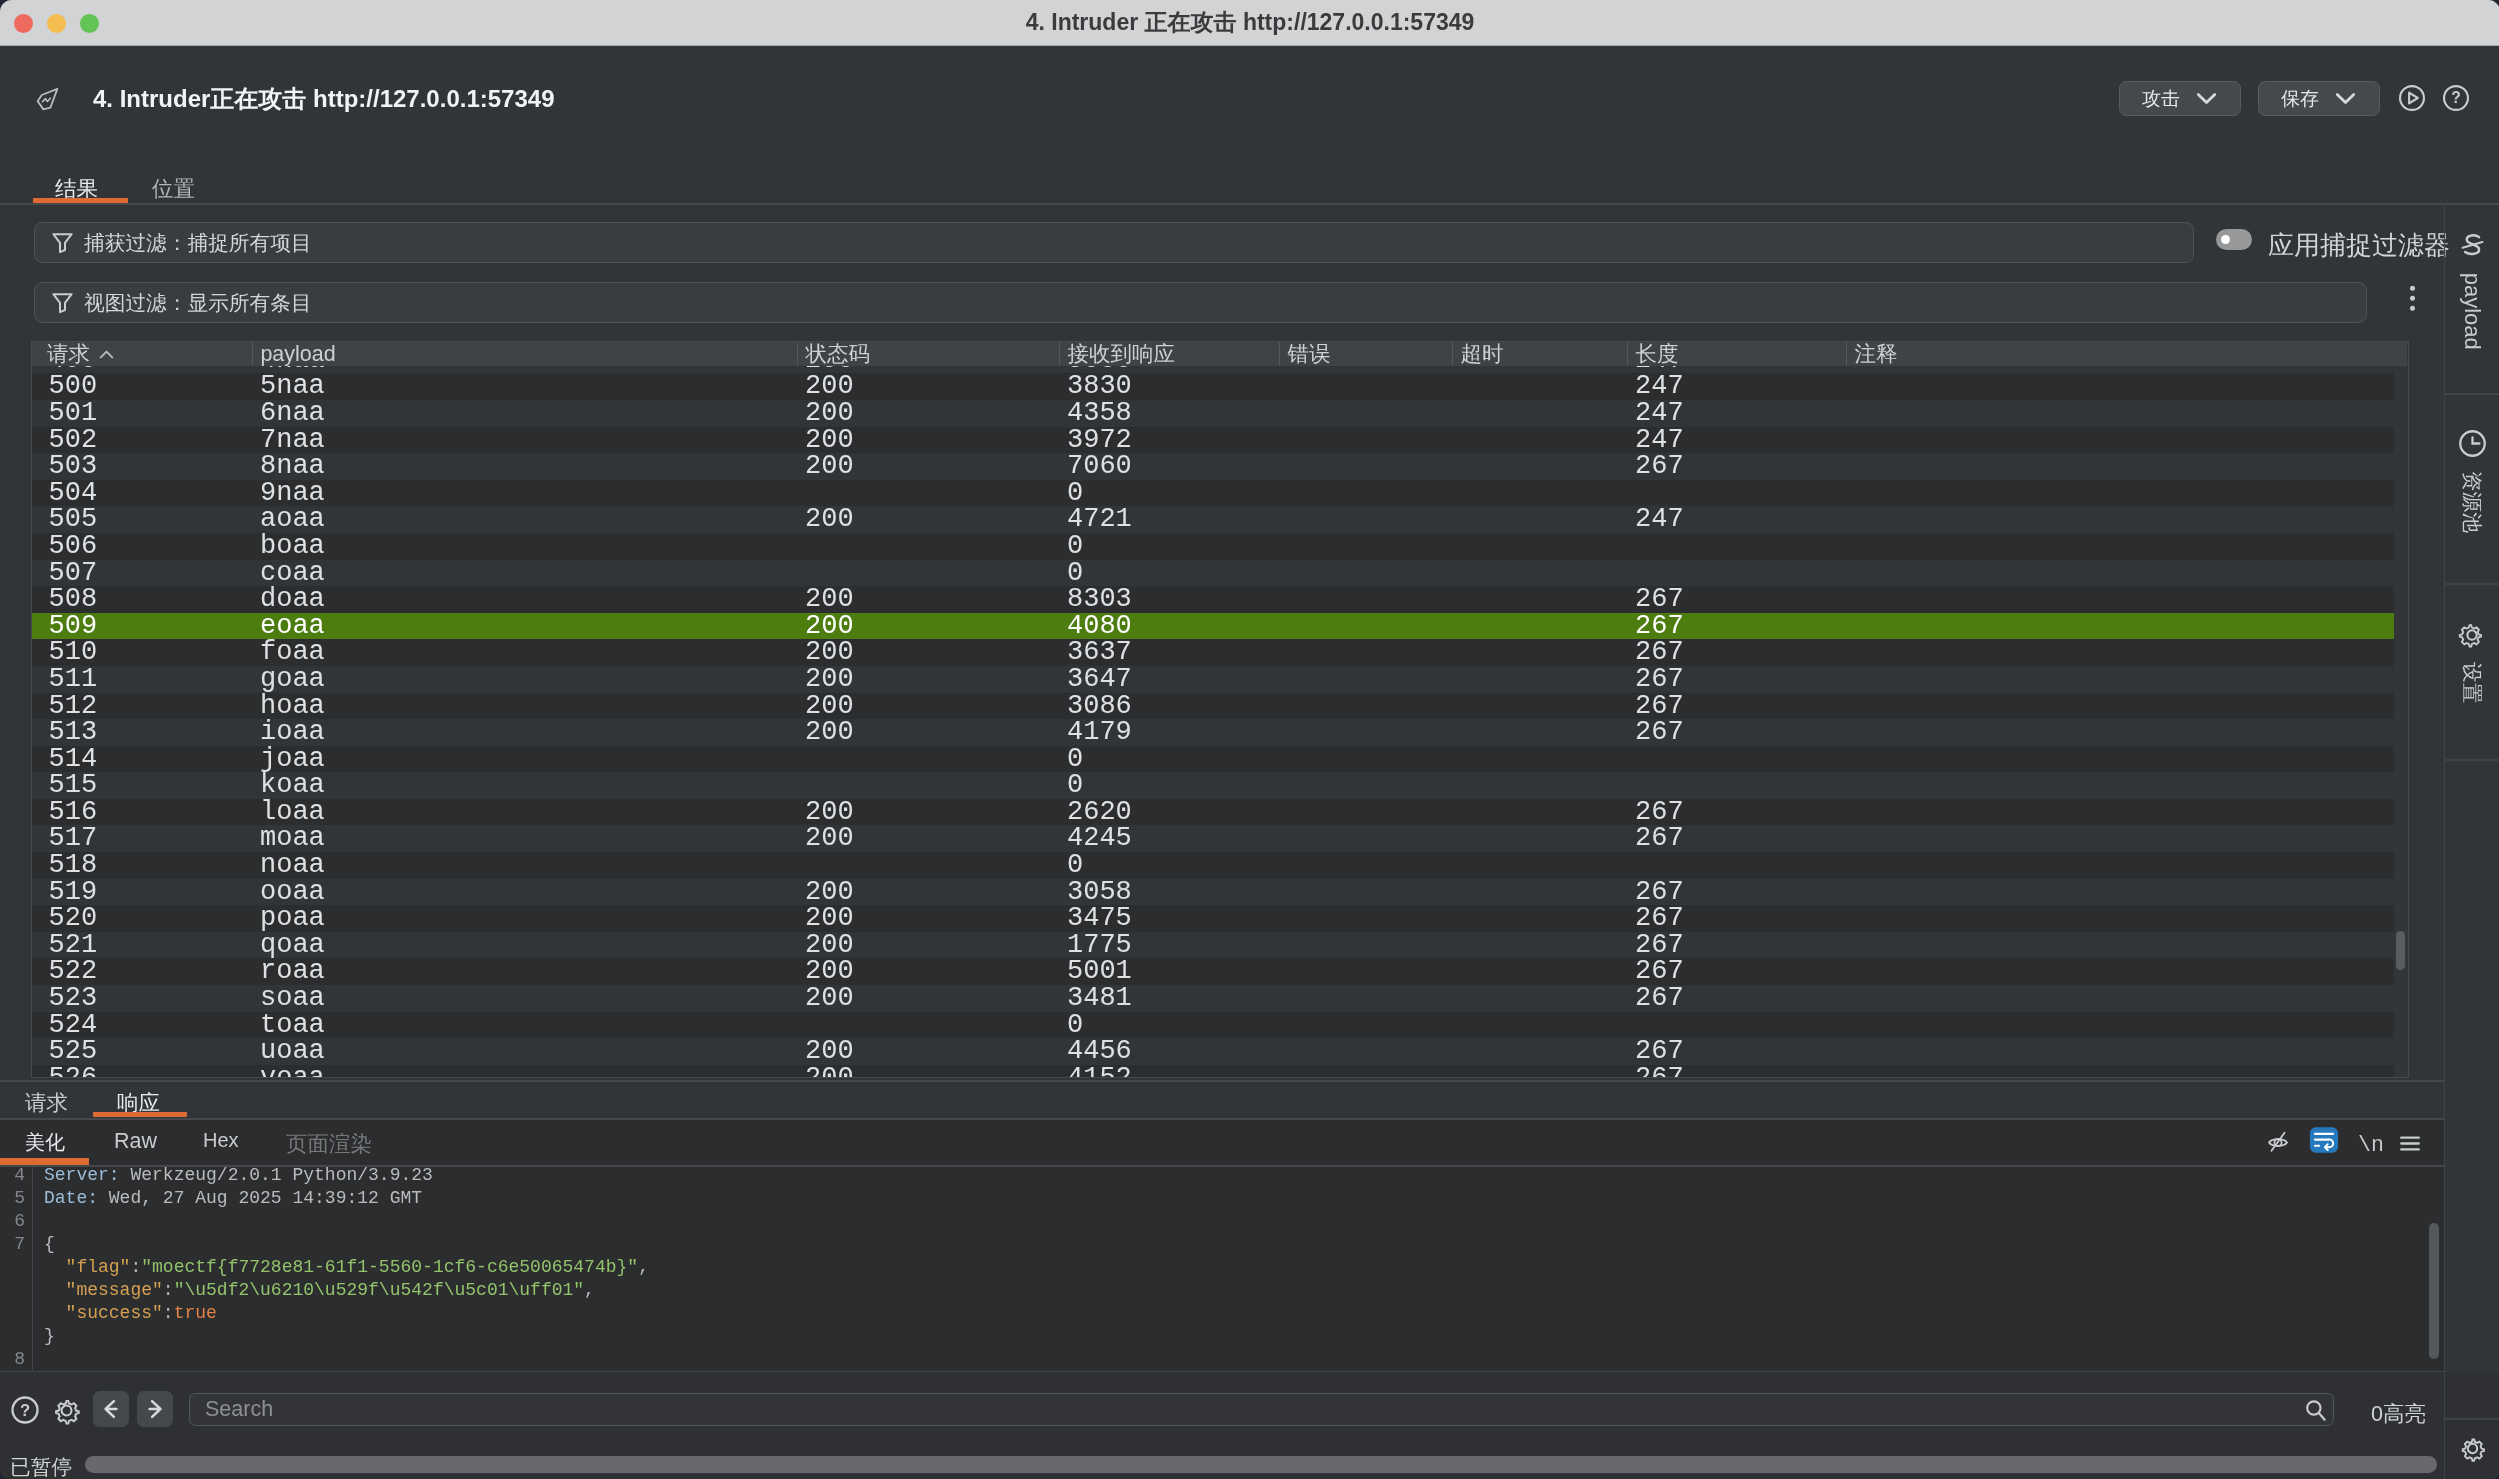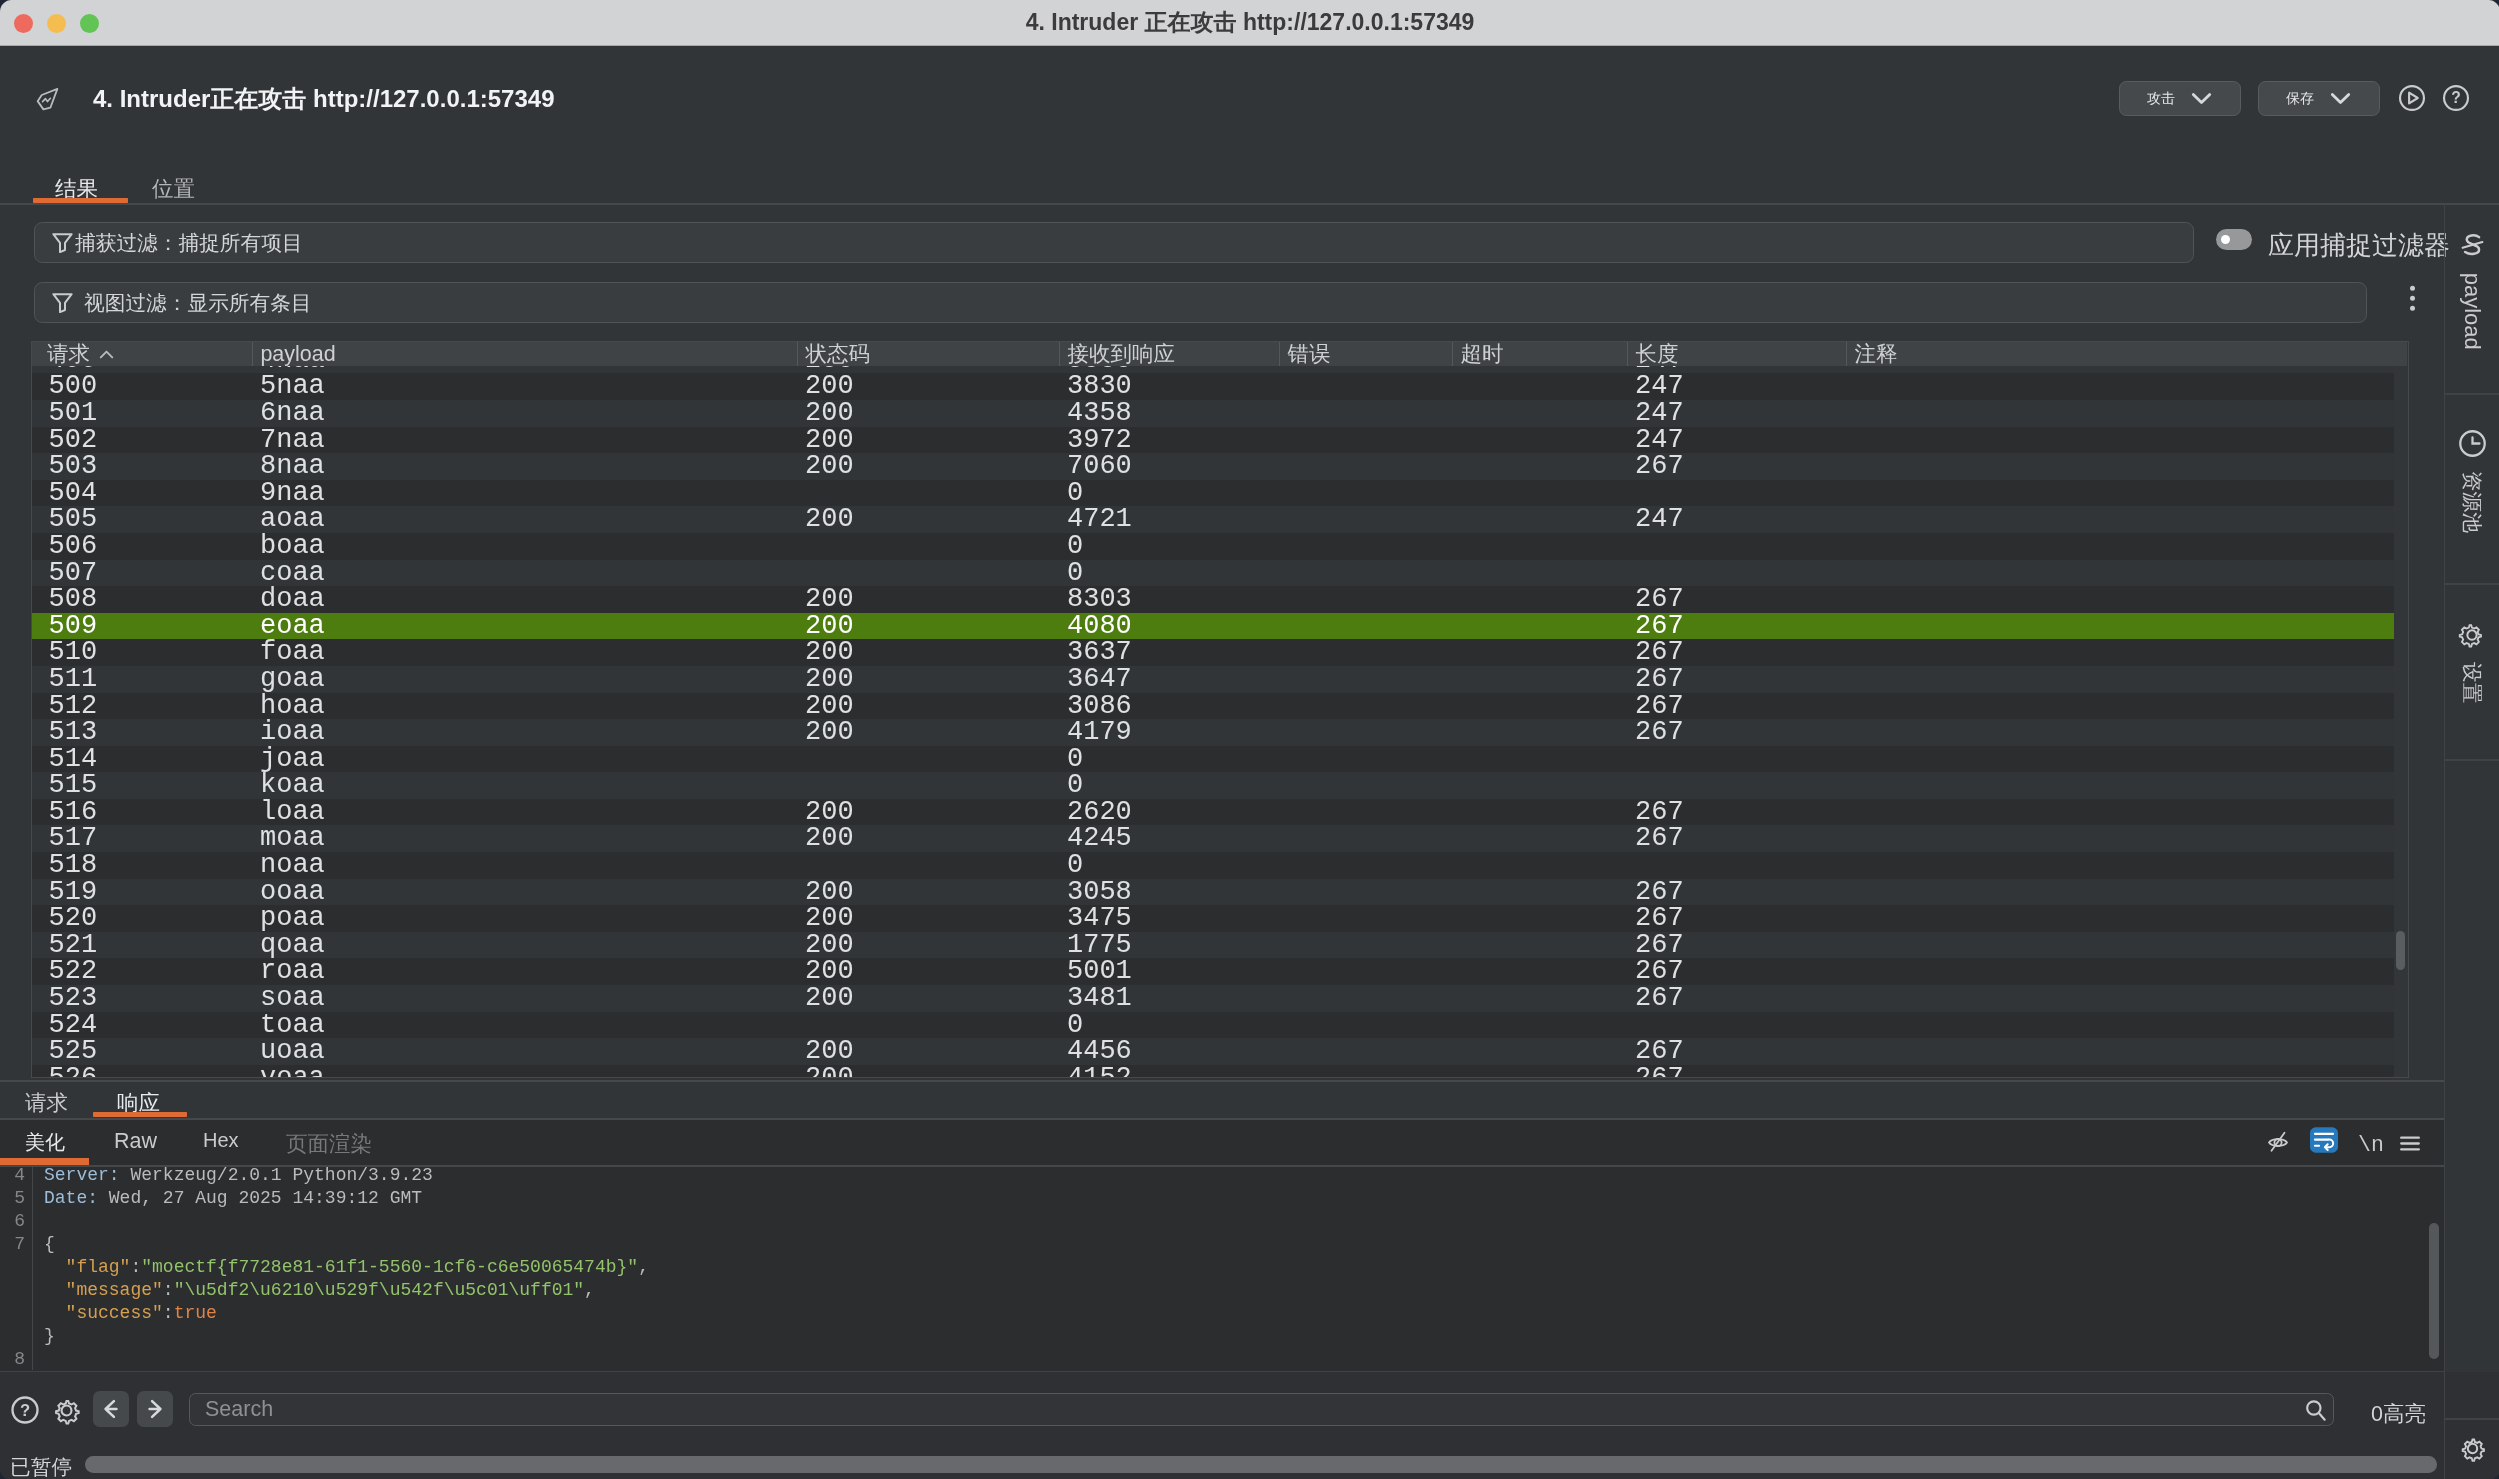--- a/index.html
+++ b/index.html
@@ -5,21 +5,21 @@
 html,body{margin:0;padding:0;background:#1f2532;}
 body{width:2500px;height:1480px;position:relative;font-family:"Liberation Sans",sans-serif;overflow:hidden;}
 #win{position:absolute;left:0;top:0;width:2500px;height:1480px;border-radius:11.6px;overflow:hidden;background:#323537;}
 .abs{position:absolute;}
 
 #titlebar{left:0;top:0;width:2500px;height:45px;background:#d2d3d5;border-bottom:1.7px solid #a8a8aa;}
 #titlebar .tl{position:absolute;top:14px;width:19px;height:19px;border-radius:50%;}
 #title-text{position:absolute;top:0;left:0;width:100%;height:43px;line-height:45px;text-align:center;font-weight:bold;font-size:23px;color:#3b3b3d;}
 
 #apptitle{left:93px;top:83px;font-size:24px;font-weight:bold;color:#f2f3f4;}
-.btn{background:#46494c;border:1.7px solid #595c5f;border-radius:7.4px;color:#e6e8ea;font-size:14px;display:flex;align-items:center;justify-content:center;gap:15px;}
+.btn{background:#46494c;border:1.7px solid #595c5f;border-radius:7.4px;color:#e6e8ea;font-size:19px;display:flex;align-items:center;justify-content:center;gap:15px;}
 
 .tabtxt{font-size:21.5px;color:#e8eaec;}
 .ul-orange{background:#e06a34;height:5px;border-radius:0.8px;}
 .hline{background:#46484b;height:1.7px;}
 
 .fbar{background:#3a3d40;border:1.7px solid #515457;border-radius:8.3px;display:flex;align-items:center;color:#d3d5d7;font-size:20.7px;}
 
 #tbl{left:31px;top:341px;width:2378px;height:737px;border:1.7px solid #47494c;box-sizing:border-box;background:#333639;overflow:hidden;}
 #thead{position:absolute;left:0;top:0;width:2375px;height:24px;background:#404346;color:#ced0d2;font-size:21.5px;}
 #thead .hc{position:absolute;top:0;height:24px;line-height:24px;border-left:1.7px solid #55585b;padding-left:7.4px;box-sizing:border-box;}
@@ -82,21 +82,21 @@
   <div class="abs tabtxt" style="left:152px;top:174px;color:#b4b6b8;">位置</div>
   <div class="abs hline" style="left:0;top:203px;width:2500px;"></div>
   <div class="abs ul-orange" style="left:33px;top:198px;width:95px;"></div>
 
   <div class="abs fbar" style="left:34px;top:222px;width:2160px;height:41px;box-sizing:border-box;">
     <span style="margin-left:15px;display:inline-flex;">
         <svg width="25" height="25" viewBox="0 0 30 30">
           <path d="M4 5 H26 L18 15.5 V24 L12 26.5 V15.5 Z" fill="none" stroke="#c9cbcd" stroke-width="2.4" stroke-linejoin="round"></path>
         </svg>
       </span>
-      <span style="text-align:center;">捕获过滤：捕捉所有项目</span>
+      <span style="margin-left:9px;text-align:center;">捕获过滤：捕捉所有项目</span>
   </div>
   <div class="abs" id="toggle" style="left:2216px;top:229px;width:36px;height:20.7px;background:#96989a;border-radius:10.7px;">
     <div style="position:absolute;left:5px;top:5.8px;width:9px;height:9px;border-radius:50%;background:#ffffff;"></div>
   </div>
   <div class="abs" style="left:2268px;top:228px;font-size:26px;color:#d3d5d7;">应用捕捉过滤器</div>
   <div class="abs fbar" style="left:34px;top:282px;width:2333px;height:41px;box-sizing:border-box;">
     <span style="margin-left:15px;display:inline-flex;">
         <svg width="25" height="25" viewBox="0 0 30 30">
           <path d="M4 5 H26 L18 15.5 V24 L12 26.5 V15.5 Z" fill="none" stroke="#c9cbcd" stroke-width="2.4" stroke-linejoin="round"></path>
         </svg>

